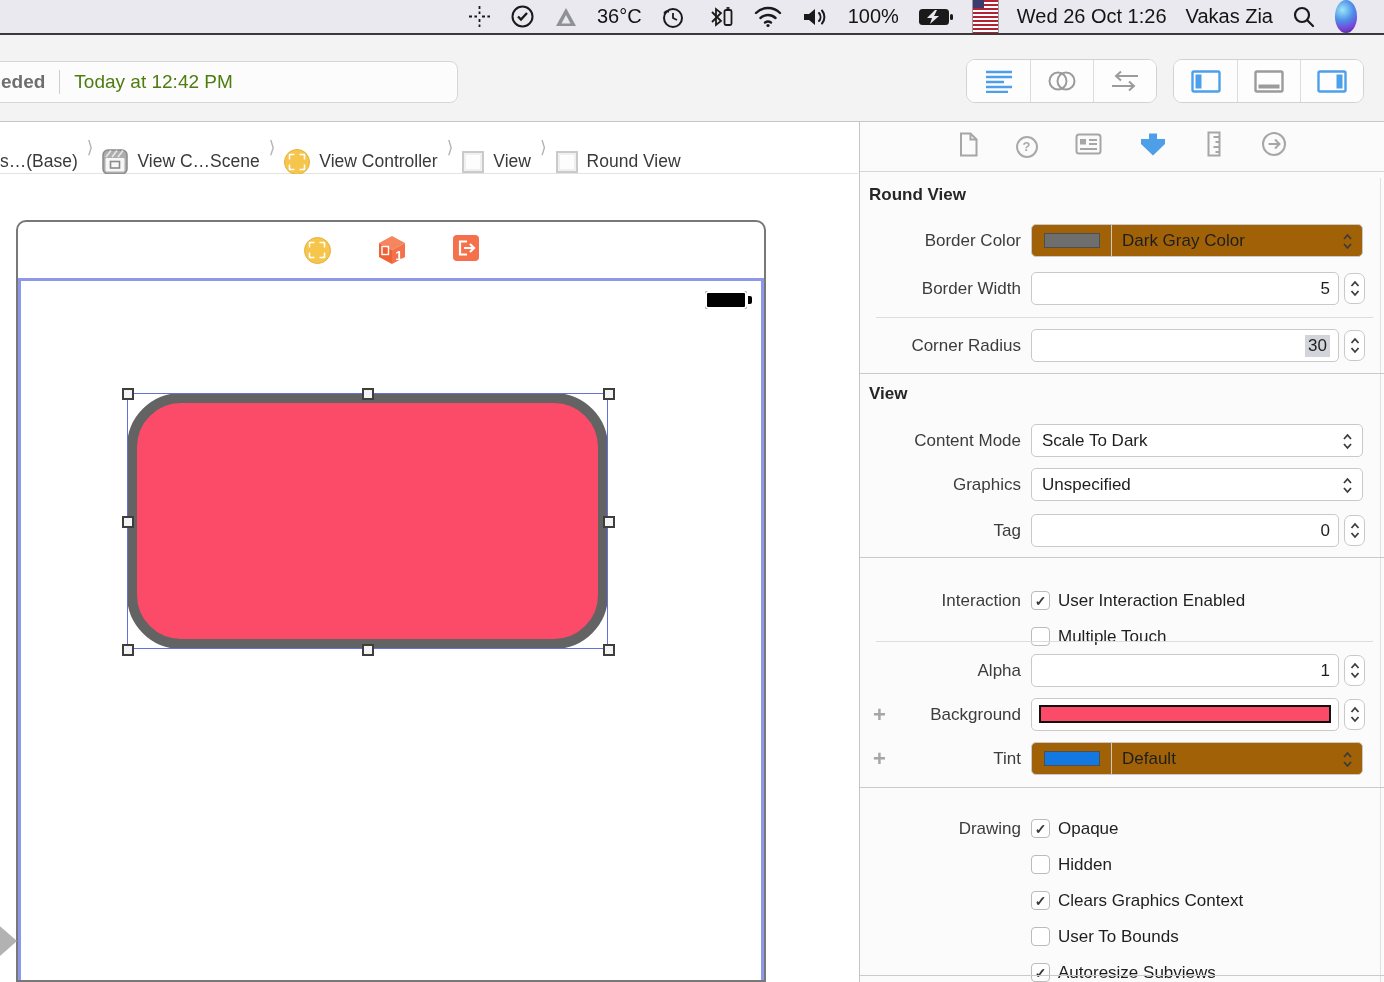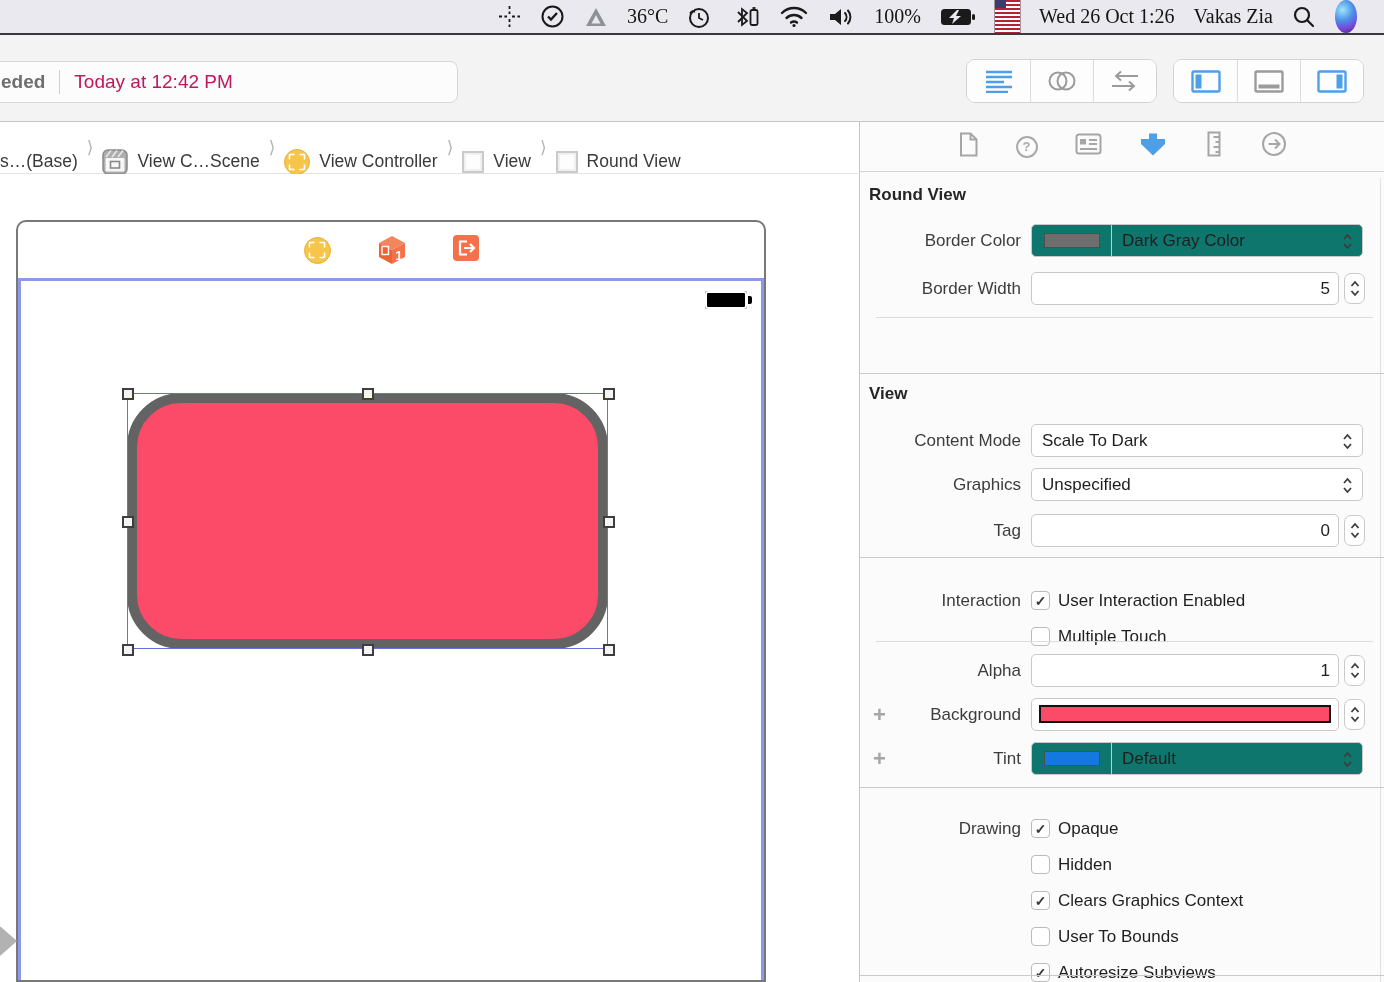--- a/index.html
+++ b/index.html
@@ -8,21 +8,21 @@
     position:relative; overflow:hidden; background:#fff;
     font-family:"Liberation Sans", sans-serif; color:#222;
     -webkit-font-smoothing:antialiased;
   }
   
   .menubar {
     position:absolute; top:0; left:0; width:1384px; height:33px;
     background:#E9E9EF; display:flex; align-items:center; justify-content:flex-end;
     gap:19px; padding-right:2px; font-size:20px; color:#141414;
   }
-  .menubar .mi { display:flex; align-items:center; height:33px;font-family:Liberation Serif, serif; }
+  .menubar .mi { display:flex; align-items:center; height:33px; }
   .flag { width:25px; height:15px; position:relative;
     background:repeating-linear-gradient(#B22234 0 2px,#fff 2px 4px); box-shadow:0 0 0 1px #999; }
   .flag::after { content:""; position:absolute; left:0; top:0; width:11px; height:8px; background:#3C3B6E; }
   .siri { width:22px; height:22px; border-radius:50%;
     background:radial-gradient(circle at 34% 30%, #9be7f7 0%, #4e8ee8 40%, #7a3fd8 72%, #232b66 100%); }
   .helpq {
     width:22px; height:22px; border:2px solid #A9A9A9; border-radius:50%;
     display:flex; align-items:center; justify-content:center;
     font-size:13px; color:#A9A9A9; font-weight:bold;
   }
@@ -32,21 +32,21 @@
   
   .toolbar { position:absolute; top:35px; left:0; width:1384px; height:87px;
     background:#F3F3F4; border-bottom:1px solid #C7C7C7; }
   .status-bubble {
     position:absolute; left:-84px; top:26px; width:542px; height:42px;
     background:#FCFCFC; border:1px solid #D7D7D7; border-radius:8px;
     display:flex; align-items:center; padding-left:84px; font-size:19px;
   }
   .status-bubble .s1 { font-weight:bold; color:#6E6E6E; }
   .status-bubble .vdiv { width:1px; height:24px; background:#CECECE; margin:0 14px; }
-  .status-bubble .s2 { color:#be185d; }
+  .status-bubble .s2 { color:#4d7c0f; }
   .seg { position:absolute; top:24px; height:44px; background:#FDFDFD;
     border:1px solid #D2D2D2; border-radius:9px; display:flex; overflow:hidden; }
   .seg-editor { left:966px; width:191px; }
   .seg-view  { left:1173px; width:191px; }
   .segbtn { width:63px; display:flex; align-items:center; justify-content:center;
     border-left:1px solid #DCDCDC; background:#FDFDFD; }
   .segbtn:first-child { border-left:none; }
   
   .jumpbar { position:absolute; top:122px; left:0; width:858px; height:52px;
     background:#FFF; border-bottom:1px solid #E3E3E3;
@@ -100,21 +100,21 @@
   .fval { color:#1E1E1E; }
   .fval.sel { background:#D2D4DA; padding:1px 3px; }
   .istepper { position:absolute; left:484px; top:1px; width:21px; height:31px;
     background:#FFF; border:1px solid #C9C9C9; border-radius:7px;
     display:flex; align-items:center; justify-content:center; }
   .dd { position:absolute; left:171px; top:0; width:332px; height:33px;
     background:#FFF; border:1px solid #C9C9C9; border-radius:5px;
     display:flex; align-items:center; padding-left:10px; color:#1E1E1E; }
   .dd .dd-chev, .combo .dd-chev { position:absolute; right:9px; top:7px; }
   .combo { position:absolute; left:171px; top:0; width:332px; height:33px;
-    background:#0f766e; border:1px solid #C9C9C9; border-radius:5px; display:flex; }
+    background:#a16207; border:1px solid #C9C9C9; border-radius:5px; display:flex; }
   .combo-swatch-cell { width:80px; border-right:1px solid #C9C9C9;
     display:flex; align-items:center; justify-content:center; }
   .combo-swatch { width:56px; height:15px; border:1.5px solid #4E4E4E; }
   .combo-text { flex:1; display:flex; align-items:center; padding-left:10px; color:#1E1E1E; }
   .bgwell { position:absolute; left:171px; top:0; width:308px; height:33px;
     background:#FFF; border:1px solid #C9C9C9; border-radius:5px; padding:6px 7px; }
   .bgwell .bswatch { width:100%; height:18px; border:2px solid #101010; }
   .plus { position:absolute; left:13px; top:0; line-height:33px;
     color:#A6A6A6; font-size:22px; font-weight:bold; }
   .divider { position:absolute; height:1px; background:#DDDDDD; left:16px; width:497px; }
@@ -380,20 +380,31 @@
       </div>
       <div class="istepper">
         <svg width="12" height="21" viewBox="0 0 12 21" fill="none" stroke="#3C3C3C" stroke-width="1.8">
           <path d="M2.5 8 L6 4 L9.5 8 M2.5 13 L6 17 L9.5 13"></path>
         </svg>
       </div>
     </div>
 
     <div class="divider" style="top:145px"></div>
 
+    <div class="irow" style="top:157px">
+      <span class="ilbl">Corner Radius</span>
+      <div class="ifield">
+        <span class="fval sel">30</span>
+      </div>
+      <div class="istepper">
+        <svg width="12" height="21" viewBox="0 0 12 21" fill="none" stroke="#3C3C3C" stroke-width="1.8">
+          <path d="M2.5 8 L6 4 L9.5 8 M2.5 13 L6 17 L9.5 13"></path>
+        </svg>
+      </div>
+    </div>
 
     <div class="divider full" style="top:201px"></div>
 
     <div class="ihdr" style="top:212px">View</div>
 
     <div class="irow" style="top:252px">
       <span class="ilbl">Content Mode</span>
       <div class="dd">
         <span>Scale To Dark</span>
         <svg class="dd-chev" width="11" height="19" viewBox="0 0 11 19" fill="none" stroke="#3C3C3C" stroke-width="1.8">

